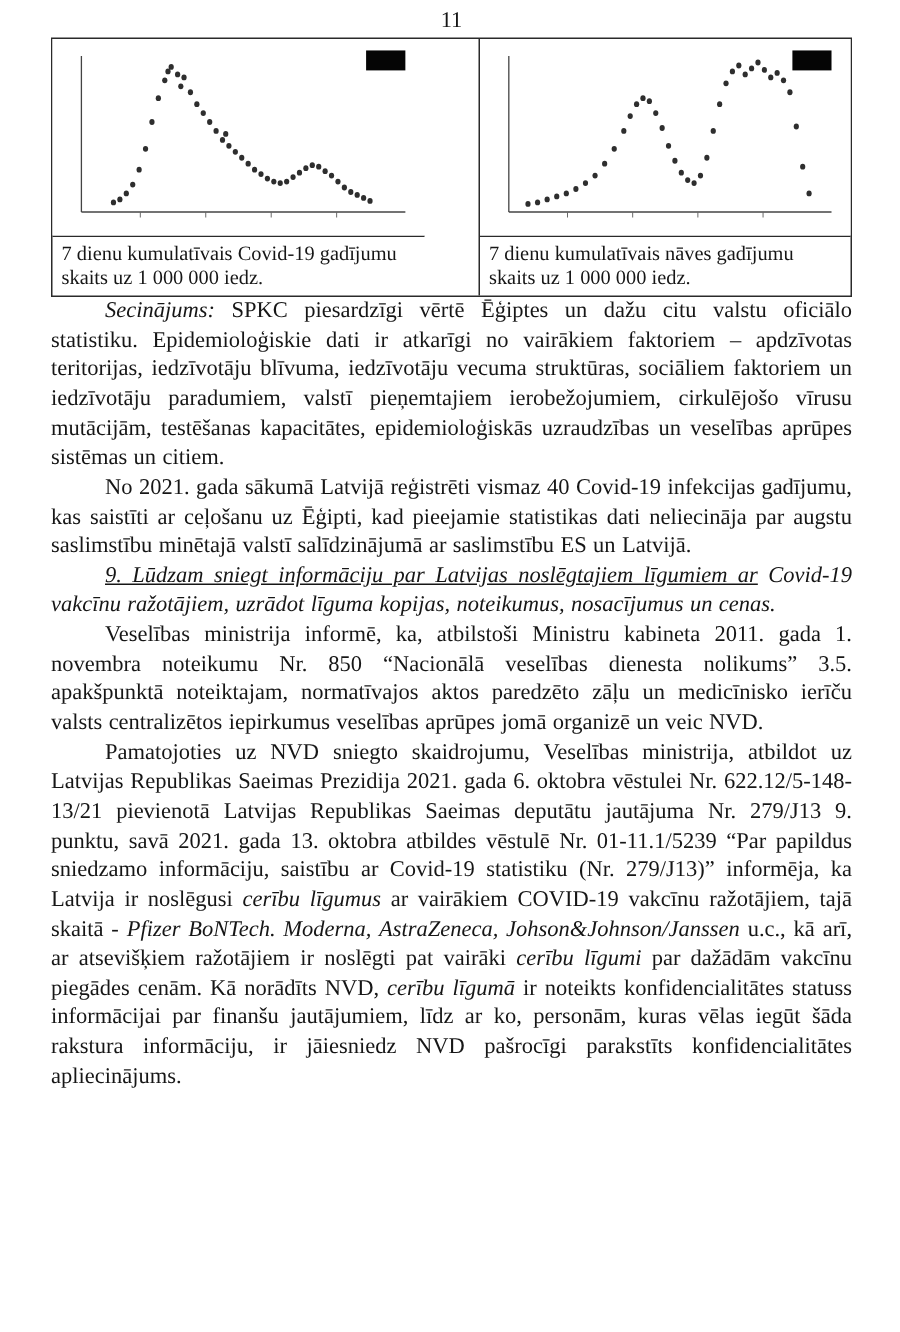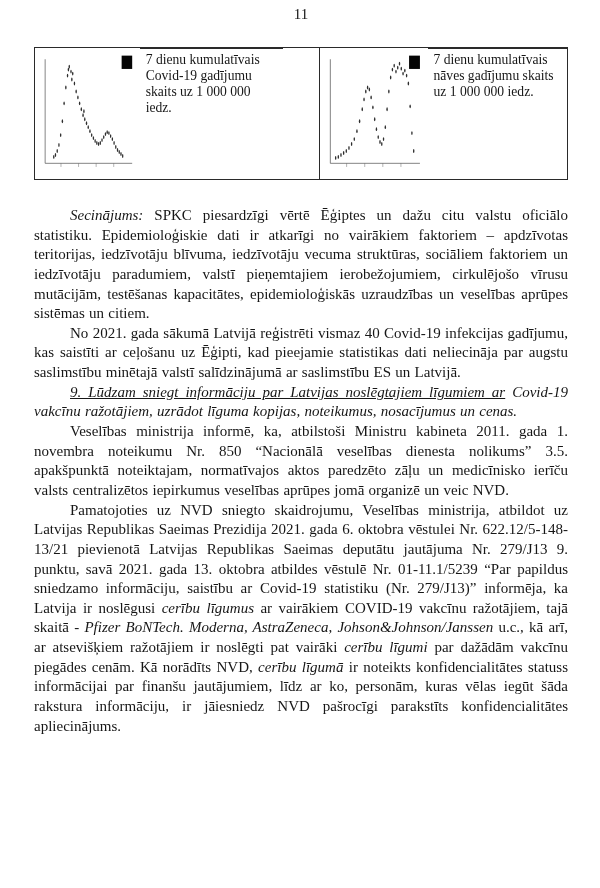--- a/index.html
+++ b/index.html
@@ -8,49 +8,49 @@
     width: 600px; height: 888px;
     background: #ffffff;
     color: #161616;
     font-family: "Liberation Serif", "DejaVu Serif", serif;
     overflow: hidden;
   }
   .page { padding: 6px 32px 0 34px; }
   .page-number {
     text-align: center;
     font-size: 15px;
-    margin-bottom: 24px;
+    margin-bottom: 2px;
   }
   
   .figures {
     display: flex;
     border: 1.4px solid #2a2a2a;
     width: 100%;
   }
-  .figure { flex: 1 1 50%; display: flex; flex-direction: row; min-width: 0; }
+  .figure { flex: 1 1 50%; display: flex; flex-direction: column; min-width: 0; }
   .figure + .figure { border-left: 1.4px solid #2a2a2a; margin-left: 36px; }
   .chart-area {
     height: 131px;
     position: relative;
     padding: 4px 4px 6px 4px;
     background: #fff;
   }
   .chart { width: 100%; height: 100%; display: block; }
   .chart .axis { stroke: #444; stroke-width: 0.8; fill: none; }
   .chart .tick { stroke: #666; stroke-width: 0.6; }
   .chart .dot { fill: #2e2e2e; }
   .chart .legend-box { fill: #050505; }
   .caption {
     border-top: 1.4px solid #2a2a2a;
     font-size: 13.6px;
     line-height: 1.18;
     padding: 3px 6px 4px 6px;
   }
   
-  .text-block { margin-top: 26px; }
+  .text-block { }
   .para {
     margin: 0;
     font-size: 15px;
     line-height: 1.31;
     text-align: justify;
     text-indent: 36px;
     word-spacing: 0.5px;
   }
   .it { font-style: italic; }
   .ul { text-decoration: underline; }

